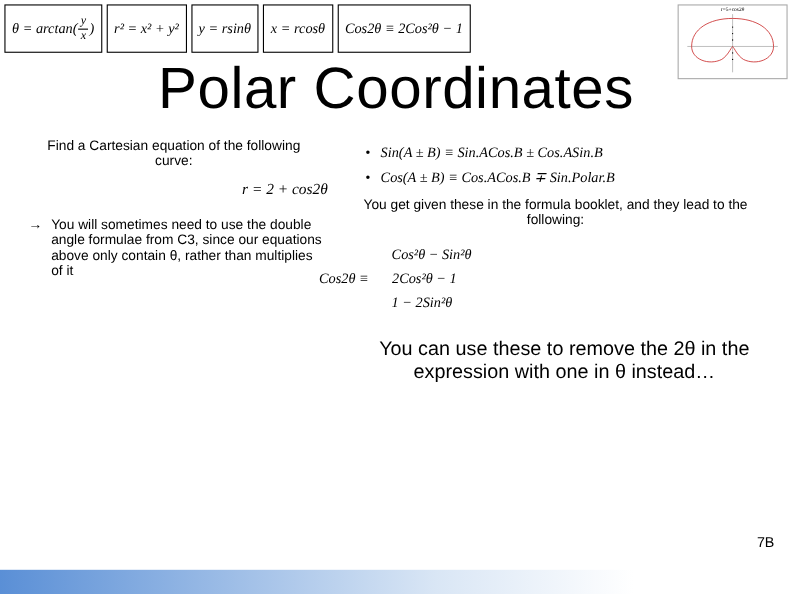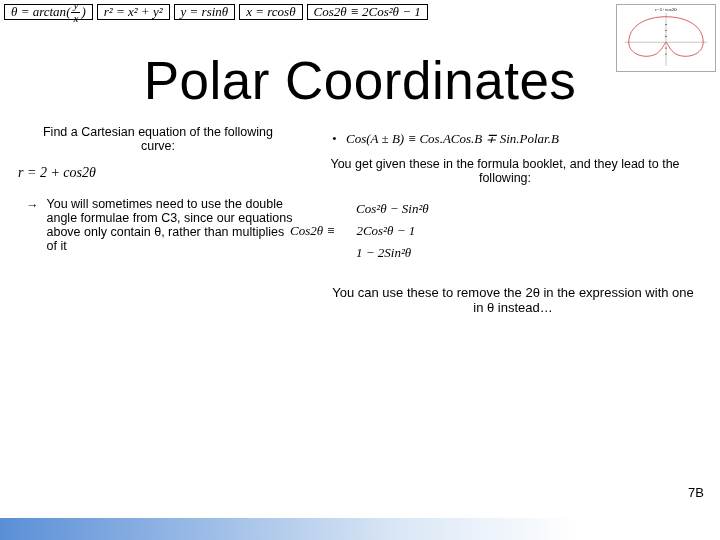--- a/index.html
+++ b/index.html
@@ -20,21 +20,21 @@
   }
   .formula-box {
     border: 1.5px solid #000;
     padding: 2px 6px;
     font-family: "Cambria Math", "Times New Roman", serif;
     font-size: 13px;
     font-style: italic;
     white-space: nowrap;
     display: flex;
     align-items: center;
-    height: 16px;
+    height: 44px;
   }
   .thumb {
     margin-left: auto;
     width: 100px;
     height: 68px;
     border: 0.5px solid #aaa;
     position: relative;
     background: #fff;
   }
   .thumb-title {
@@ -67,21 +67,21 @@
     text-decoration: underline;
     margin-bottom: 16px;
     padding: 0 10px;
   }
   .left-sub {
     text-align: center;
     margin-bottom: 12px;
     padding: 0 10px;
   }
   .left-eq {
-    text-align: left;
+    text-align: right;
     font-family: "Cambria Math", serif;
     font-style: italic;
     font-size: 14px;
     margin-bottom: 16px;
   }
   .bullet {
     display: flex;
     gap: 8px;
     padding-left: 8px;
   }
@@ -119,21 +119,21 @@
     position: absolute;
     right: -6px;
     top: 186px;
     width: 100px;
     font-size: 12px;
     line-height: 1.25;
   }
   .closing {
     text-align: center;
     margin: 24px 4px 0 20px;
-    font-size: 13px;
+    font-size: 18px;
   }
   .footer {
     position: absolute;
     left: 0; right: 0; bottom: 0;
     height: 22px;
     background: linear-gradient(to right, #5a8fd6 0%, #d9e6f5 55%, #fff 80%);
   }
   .page-num {
     position: absolute;
     right: 16px;
@@ -197,20 +197,21 @@
   <div class="left">
     <div class="left-sub">Find a Cartesian equation of the following curve:</div>
     <div class="left-eq">r = 2 + cos2θ</div>
     <div class="bullet">
       <span class="arrow">→</span>
       <span>You will sometimes need to use the double angle formulae from C3, since our equations above only contain θ, rather than multiplies of it</span>
     </div>
   </div>
 
   <div class="right">
+    <div class="identity">Sin(A ± B) ≡ Sin.ACos.B ± Cos.ASin.B</div>
     <div class="identity">Cos(A ± B) ≡ Cos.ACos.B ∓ Sin.Polar.B</div>
     <div class="lead">You get given these in the formula booklet, and they lead to the following:</div>
     <div class="eq-line" style="margin-top:16px">Cos²θ − Sin²θ</div>
     <div class="eq-line" style="margin-left:-18px;padding-left:0">
       <span>Cos2θ ≡</span>
       <span style="margin-left:18px">2Cos²θ − 1</span>
     </div>
     <div class="eq-line">1 − 2Sin²θ</div>
     <div class="closing">You can use these to remove the 2θ in the expression with one in θ instead…</div>
   </div>

